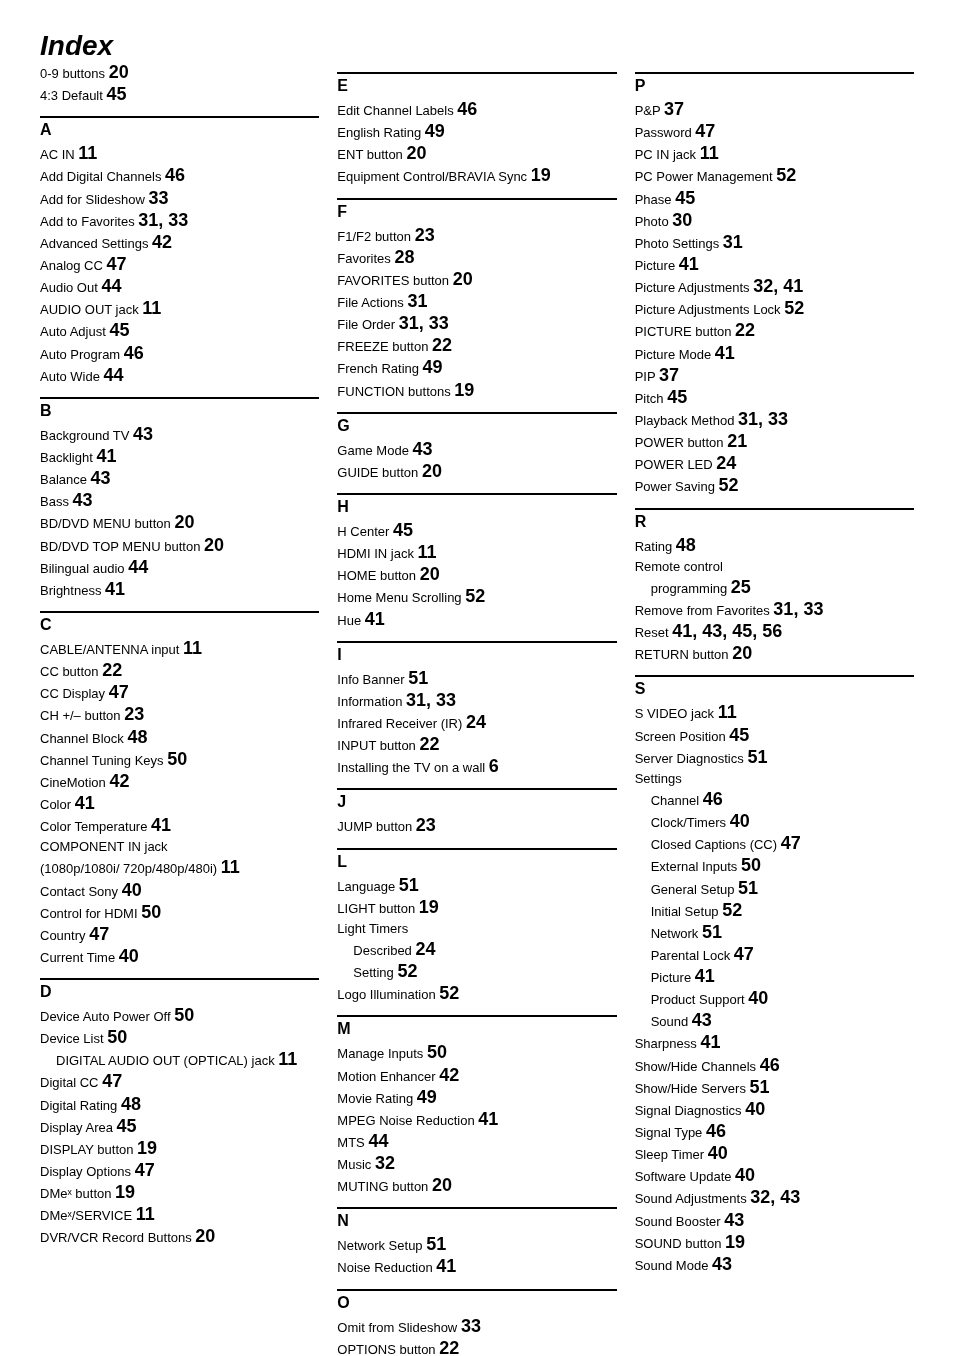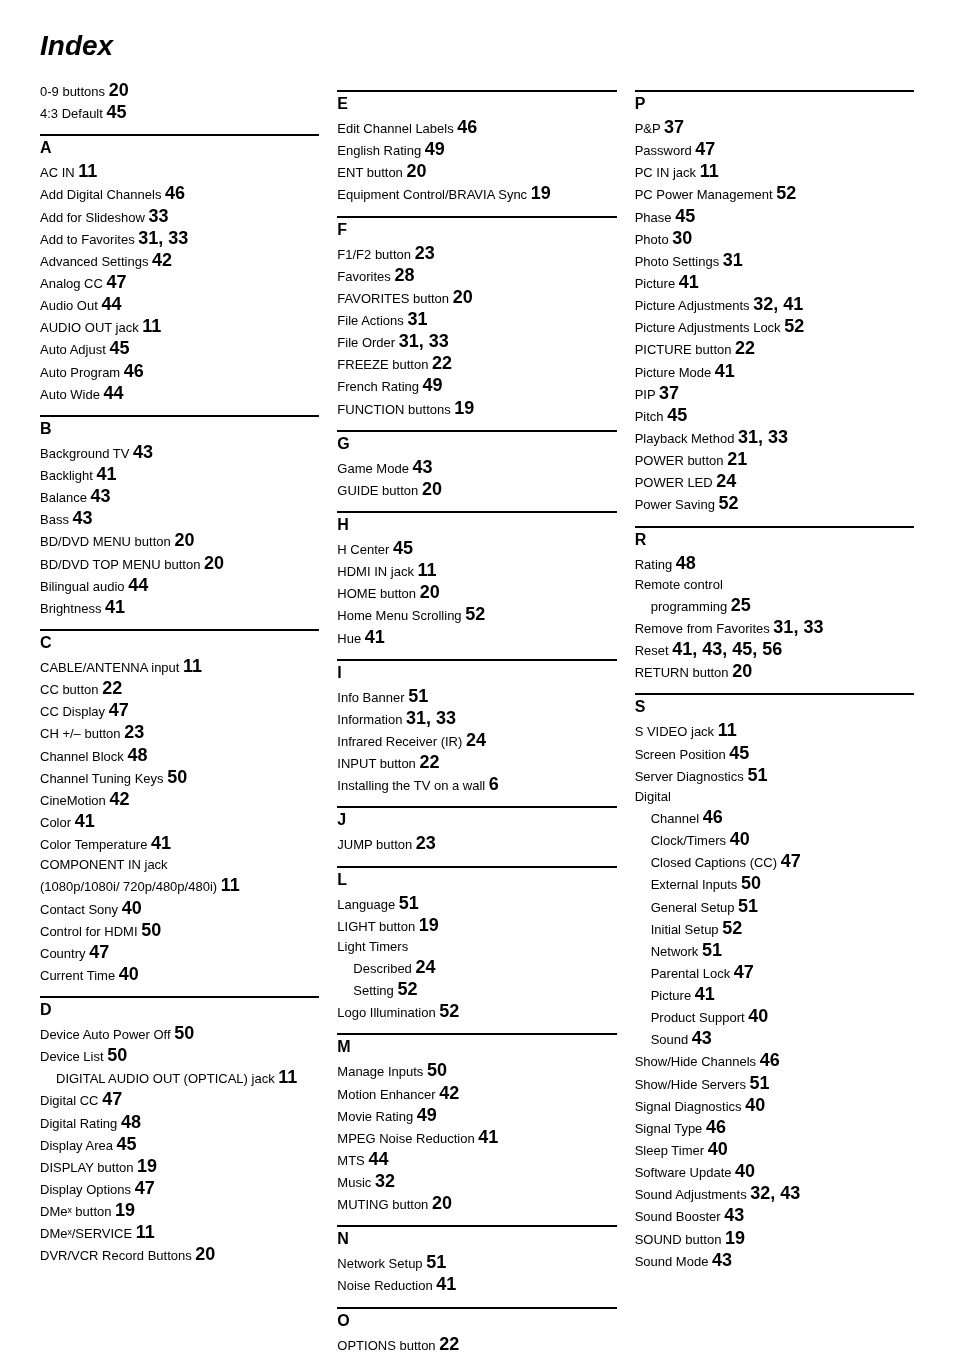--- a/index.html
+++ b/index.html
@@ -9,21 +9,20 @@
       font-size: 13px;
       color: #000;
       width: 954px;
       min-height: 1356px;
       padding: 30px 40px 40px 40px;
     }
     .page-title {
       font-size: 28px;
       font-weight: bold;
       font-style: italic;
-      margin-bottom: 18px;
     }
     .columns-wrapper {
       display: flex;
       gap: 0;
       width: 100%;
     }
     .col {
       flex: 1;
       padding-right: 18px;
     }
@@ -166,20 +165,21 @@
       <p class="entry">Motion Enhancer <span class="num">42</span></p>
       <p class="entry">Movie Rating <span class="num">49</span></p>
       <p class="entry">MPEG Noise Reduction <span class="num">41</span></p>
       <p class="entry">MTS <span class="num">44</span></p>
       <p class="entry">Music <span class="num">32</span></p>
       <p class="entry">MUTING button <span class="num">20</span></p>
       <span class="section-letter">N</span>
       <p class="entry">Network Setup <span class="num">51</span></p>
       <p class="entry">Noise Reduction <span class="num">41</span></p>
       <span class="section-letter">O</span>
+      <p class="entry">Omit from Slideshow <span class="num">33</span></p>
       <p class="entry">OPTIONS button <span class="num">22</span></p>
     </div>
     <div class="col">
       <span class="section-letter">P</span>
       <p class="entry">P&amp;P <span class="num">37</span></p>
       <p class="entry">Password <span class="num">47</span></p>
       <p class="entry">PC IN jack <span class="num">11</span></p>
       <p class="entry">PC Power Management <span class="num">52</span></p>
       <p class="entry">Phase <span class="num">45</span></p>
       <p class="entry">Photo <span class="num">30</span></p>
@@ -201,21 +201,21 @@
       <p class="entry">
         <span class="sub">programming <span class="num">25</span></span>
       </p>
       <p class="entry">Remove from Favorites <span class="num">31, 33</span></p>
       <p class="entry">Reset <span class="num">41, 43, 45, 56</span></p>
       <p class="entry">RETURN button <span class="num">20</span></p>
       <span class="section-letter">S</span>
       <p class="entry">S VIDEO jack <span class="num">11</span></p>
       <p class="entry">Screen Position <span class="num">45</span></p>
       <p class="entry">Server Diagnostics <span class="num">51</span></p>
-      <p class="entry">Digital</p>
+      <p class="entry">Settings</p>
       <p class="entry">
         <span class="sub">Channel <span class="num">46</span></span>
       </p>
       <p class="entry">
         <span class="sub">Clock/Timers <span class="num">40</span></span>
       </p>
       <p class="entry">
         <span class="sub">Closed Captions (CC) <span class="num">47</span></span>
       </p>
       <p class="entry">
@@ -235,20 +235,21 @@
       </p>
       <p class="entry">
         <span class="sub">Picture <span class="num">41</span></span>
       </p>
       <p class="entry">
         <span class="sub">Product Support <span class="num">40</span></span>
       </p>
       <p class="entry">
         <span class="sub">Sound <span class="num">43</span></span>
       </p>
+      <p class="entry">Sharpness <span class="num">41</span></p>
       <p class="entry">Show/Hide Channels <span class="num">46</span></p>
       <p class="entry">Show/Hide Servers <span class="num">51</span></p>
       <p class="entry">Signal Diagnostics <span class="num">40</span></p>
       <p class="entry">Signal Type <span class="num">46</span></p>
       <p class="entry">Sleep Timer <span class="num">40</span></p>
       <p class="entry">Software Update <span class="num">40</span></p>
       <p class="entry">Sound Adjustments <span class="num">32, 43</span></p>
       <p class="entry">Sound Booster <span class="num">43</span></p>
       <p class="entry">SOUND button <span class="num">19</span></p>
       <p class="entry">Sound Mode <span class="num">43</span></p>

